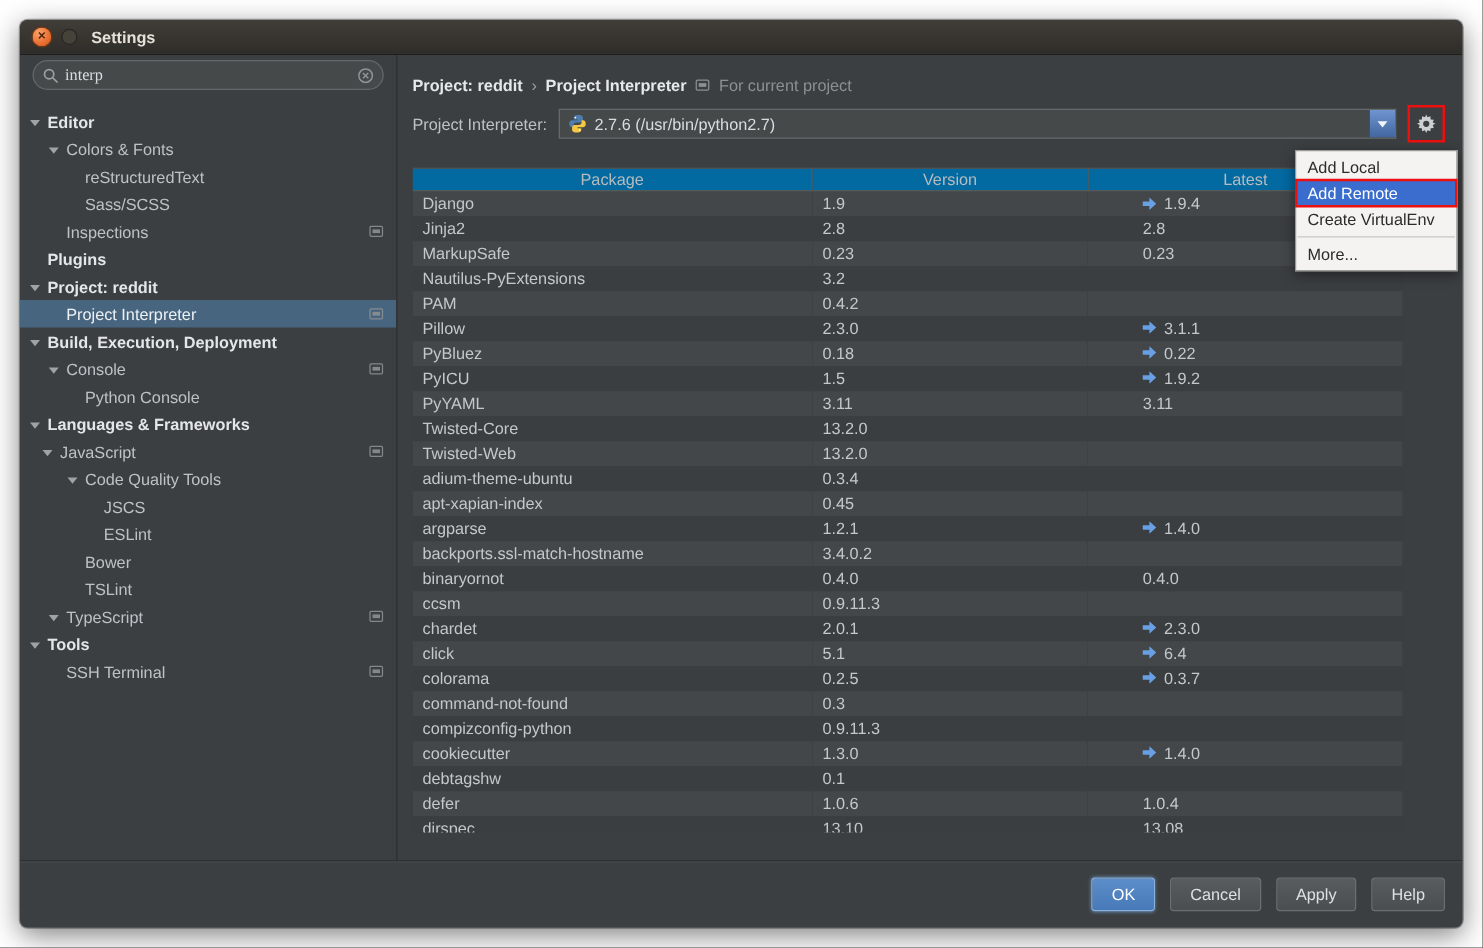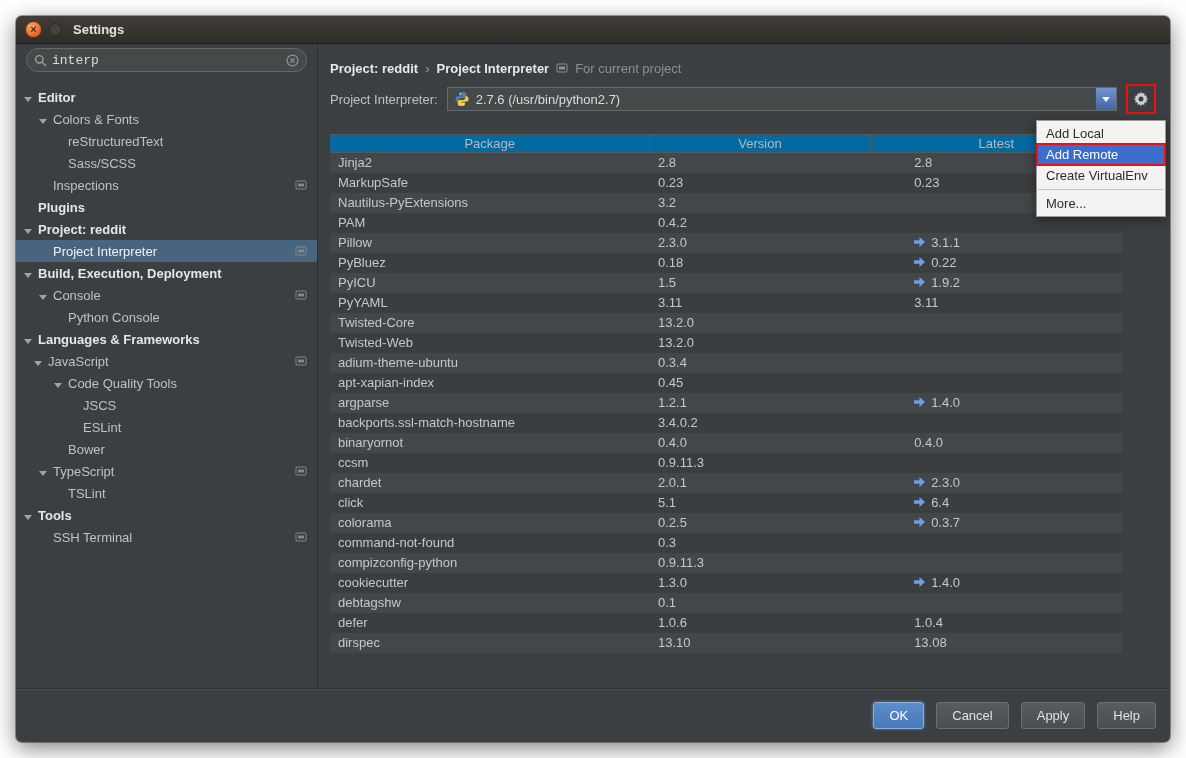--- a/index.html
+++ b/index.html
@@ -61,21 +61,21 @@
   .search-box {
     margin: 0 10px; height: 24px;
     background: #45494a;
     border: 1px solid #63686a;
     border-radius: 12px;
     display: flex; align-items: center;
     padding: 0 7px; gap: 5px;
   }
   .search-box input {
     flex: 1; background: transparent; border: none; outline: none;
-    color: #d9dde0; font-size: 13px; font-family: Liberation Mono, monospace;
+    color: #d9dde0; font-size: 13px; font-family: Liberation Serif, serif;
   }
   .icon { display: inline-flex; align-items: center; justify-content: center; }
 
   
   .tree { margin-top: 14px; overflow: hidden; }
   .tree-row {
     height: 22px; display: flex; align-items: center;
     padding-right: 10px; cursor: default;
   }
   .tree-arrow { width: 14px; flex: 0 0 14px; }
@@ -292,33 +292,33 @@
             <span class="tree-label">JSCS</span>
           </div>
           <div class="tree-row" style="padding-left: 53px;">
             <span class="tree-arrow"></span>
             <span class="tree-label">ESLint</span>
           </div>
           <div class="tree-row" style="padding-left: 38px;">
             <span class="tree-arrow"></span>
             <span class="tree-label">Bower</span>
           </div>
+          <div class="tree-row" style="padding-left: 38px;">
+            <span class="tree-arrow"></span>
+            <span class="tree-label">TSLint</span>
+          </div>
           <div class="tree-row" style="padding-left: 23px;">
             <span class="tree-arrow exp"></span>
             <span class="tree-label">TypeScript</span>
             <span class="tree-badge icon">
               <svg width="12" height="12" viewBox="0 0 12 12">
                 <rect x="1" y="2" width="10" height="8" rx="1" fill="none" stroke="#8b9093" stroke-width="1"></rect>
                 <rect x="3" y="4.5" width="6" height="3" fill="#8b9093"></rect>
               </svg>
             </span>
-          </div>
-          <div class="tree-row" style="padding-left: 38px;">
-            <span class="tree-arrow"></span>
-            <span class="tree-label">TSLint</span>
           </div>
           <div class="tree-row bold" style="padding-left: 8px;">
             <span class="tree-arrow exp"></span>
             <span class="tree-label">Tools</span>
           </div>
           <div class="tree-row" style="padding-left: 23px;">
             <span class="tree-arrow"></span>
             <span class="tree-label">SSH Terminal</span>
             <span class="tree-badge icon">
               <svg width="12" height="12" viewBox="0 0 12 12">
@@ -381,20 +381,32 @@
             </colgroup>
           <thead>
               <tr id="thead-row">
                 <th>Package</th>
                 <th>Version</th>
                 <th>Latest</th>
               </tr>
             </thead>
           <tbody id="tbody">
               <tr>
+                <td class="c-pkg">Django</td>
+                <td class="c-ver">1.9</td>
+                <td class="c-lat"><span class="lat-inner">
+                    <span class="up-arrow icon">
+                      <svg width="11" height="10" viewBox="0 0 11 10">
+                        <path d="M0 3.2h5.5V0L11 5 5.5 10V6.8H0z" fill="currentColor"></path>
+                      </svg>
+                    </span>
+                    <span>1.9.4</span>
+                  </span></td>
+              </tr>
+              <tr>
                 <td class="c-pkg">Jinja2</td>
                 <td class="c-ver">2.8</td>
                 <td class="c-lat"><span class="lat-inner">
                     <span>2.8</span>
                   </span></td>
               </tr>
               <tr>
                 <td class="c-pkg">MarkupSafe</td>
                 <td class="c-ver">0.23</td>
                 <td class="c-lat"><span class="lat-inner">

